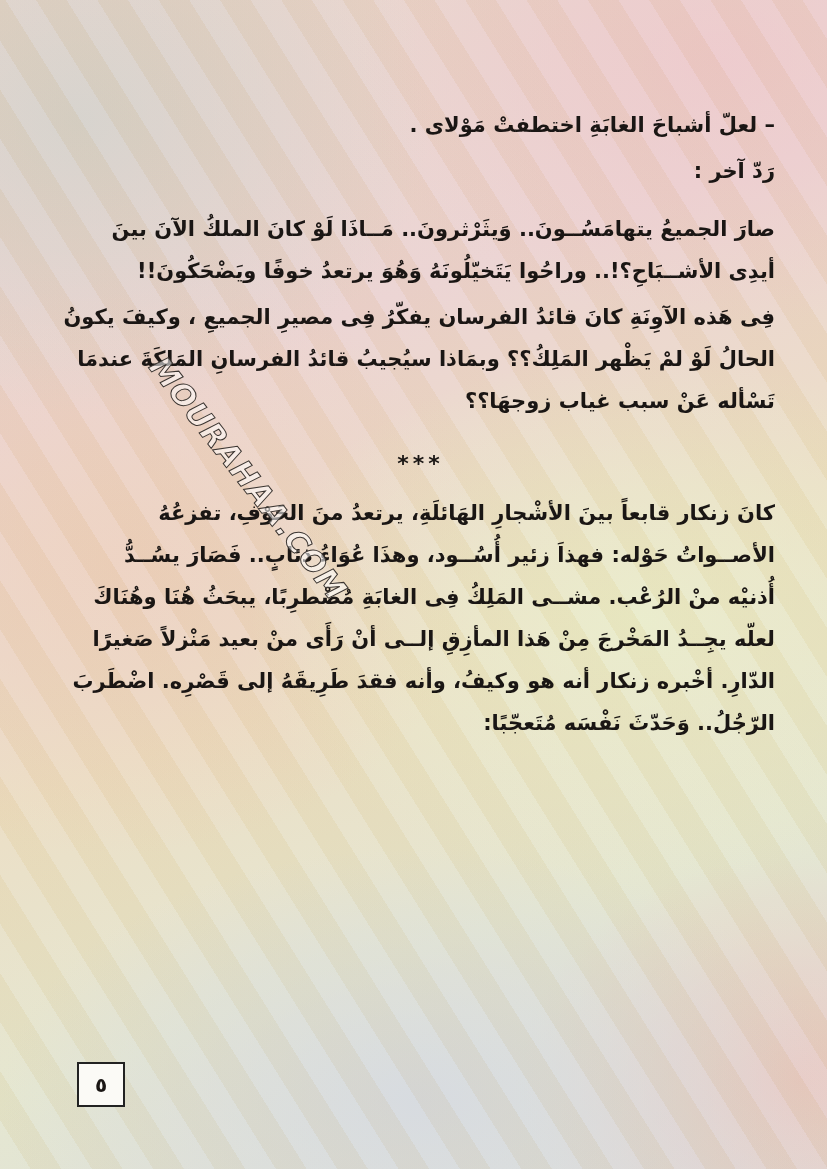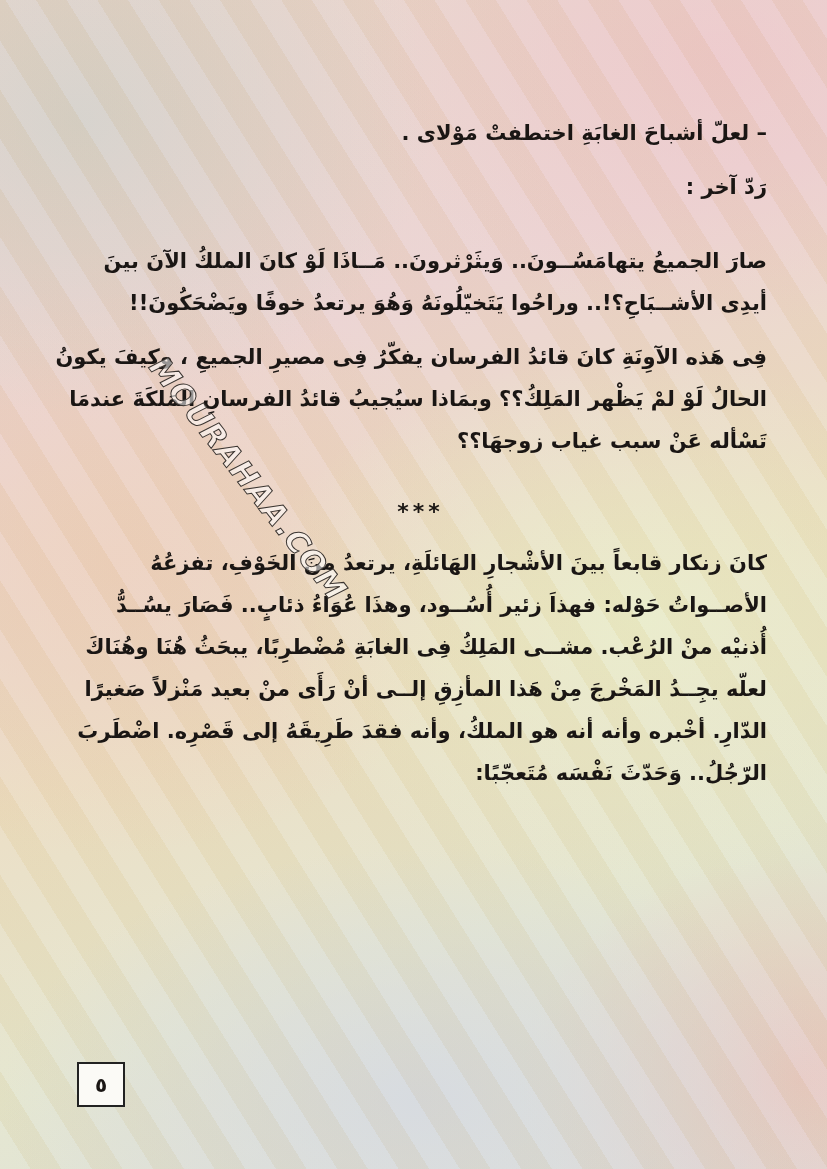--- a/index.html
+++ b/index.html
@@ -19,21 +19,21 @@
     .stripes {
       position: absolute; inset: 0; pointer-events: none;
       background: repeating-linear-gradient(58deg, rgba(255,255,255,0.10) 0px, rgba(255,255,255,0.10) 26px, rgba(220,190,120,0.10) 26px, rgba(220,190,120,0.10) 52px);
     }
     .page {
       position: absolute; left: 62px; right: 48px; top: 100px;
       direction: rtl; text-align: justify;
       font-size: 21px; font-weight: bold; line-height: 42px;
     }
     .line { display: block; white-space: nowrap; }
-    .para { margin: 12px; }
+    .para { margin: 4px; }
     .gap { height: 8px; }
     .sep {
       text-align: center; direction: ltr; font-size: 22px; letter-spacing: 4px;
       margin: 12px 0 10px 0; line-height: 36px;
     }
     .watermark {
       position: absolute; left: 170px; top: 350px; transform: rotate(52deg); transform-origin: left top;
       font-family: "DejaVu Sans", sans-serif; font-size: 30px; font-weight: bold; font-style: italic;
       color: rgba(255,255,255,0.55); -webkit-text-stroke: 1px #3a3430; letter-spacing: 1px;
       white-space: nowrap; pointer-events: none;
@@ -67,21 +67,21 @@
     <span class="line">الحالُ لَوْ لمْ يَظْهر المَلِكُ؟؟ وبمَاذا سيُجيبُ قائدُ الفرسانِ المَلكَةَ عندمَا</span>
     <span class="line">تَسْأله عَنْ سبب غياب زوجهَا؟؟</span>
   </p>
   <div class="gap"></div>
   <div class="sep">***</div>
   <p class="para">
     <span class="line">كانَ زنكار قابعاً بينَ الأشْجارِ الهَائلَةِ، يرتعدُ منَ الخَوْفِ، تفزعُهُ</span>
     <span class="line">الأصــواتُ حَوْله: فهذاَ زئير أُسُــود، وهذَا عُوَاءُ ذئابٍ.. فَصَارَ يسُــدُّ</span>
     <span class="line">أُذنيْه منْ الرُعْب. مشــى المَلِكُ فِى الغابَةِ مُضْطرِبًا، يبحَثُ هُنَا وهُنَاكَ</span>
     <span class="line">لعلّه يجِــدُ المَخْرجَ مِنْ هَذا المأزِقِ إلــى أنْ رَأَى منْ بعيد مَنْزلاً صَغيرًا</span>
-    <span class="line">الدّارِ. أخْبره وأنه أنه هو الملكُ، وأنه فقدَ طَرِيقَهُ إلى قَصْرِه. اضْطَربَ</span>
+    <span class="line">الدّارِ. أخْبره زنكار أنه هو وكيفُ، وأنه فقدَ طَرِيقَهُ إلى قَصْرِه. اضْطَربَ</span>
     <span class="line">الرّجُلُ.. وَحَدّثَ نَفْسَه مُتَعجّبًا:</span>
   </p>
 </div>
 
 <div class="watermark">MOURAHAA.COM</div>
 
 <div class="page-num">
   <span>٥</span>
 </div>
 

